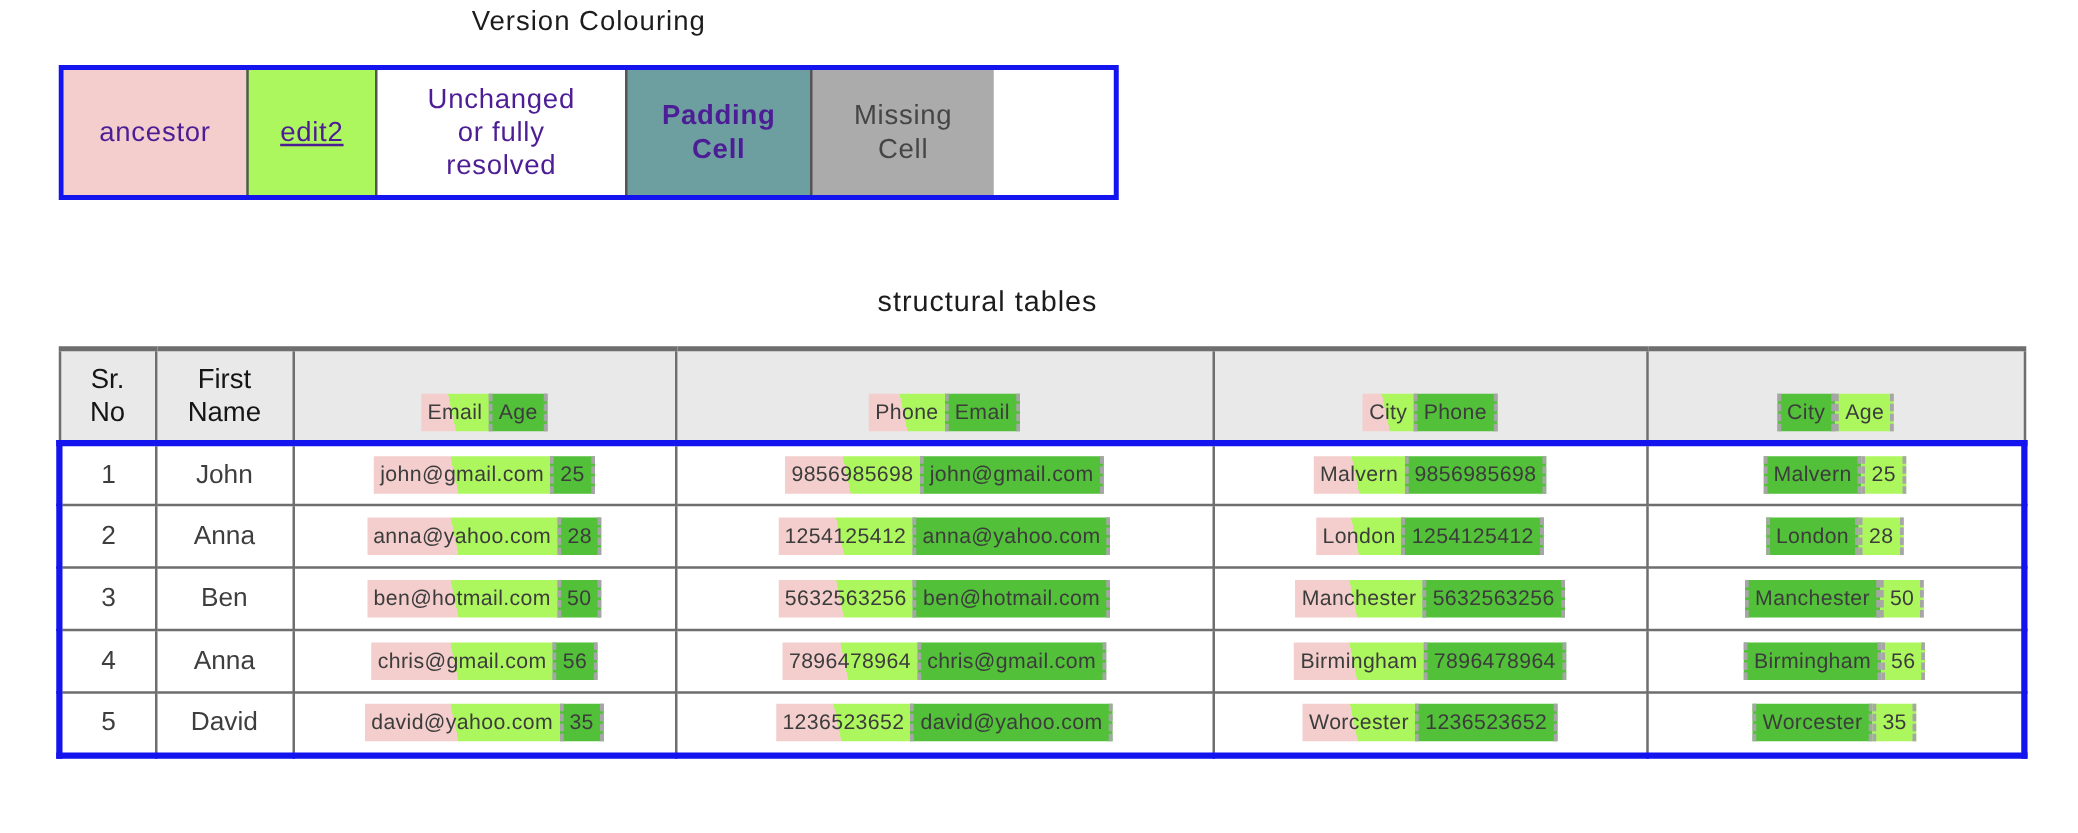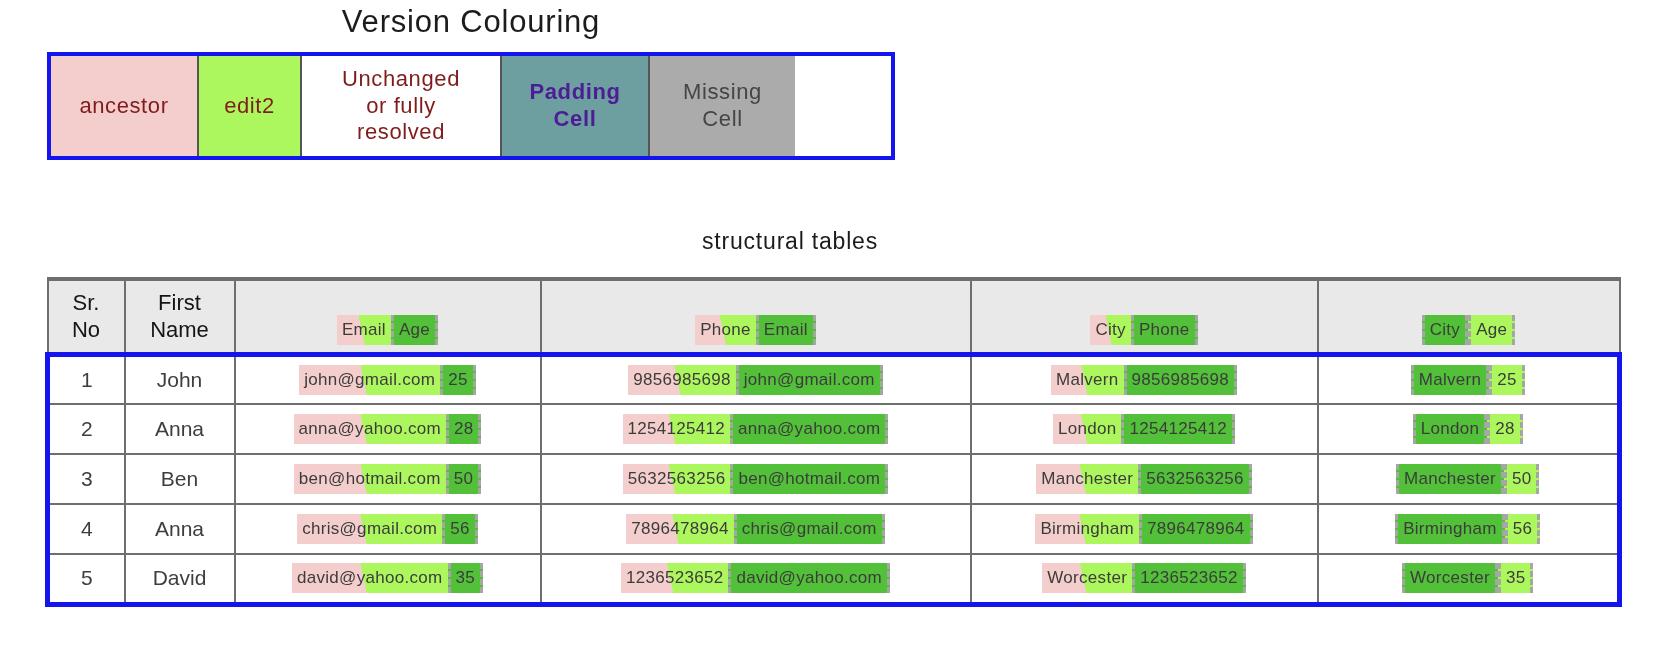--- a/index.html
+++ b/index.html
@@ -11,47 +11,47 @@
     font-family: "Liberation Sans", sans-serif;
     color: #3e3e3e;
     overflow: hidden;
   }
   .abs { position: absolute; }
 
   
   #legend-title {
     left: 47px; top: 4px; width: 848px;
     text-align: center;
-    font-size: 31px;
+    font-size: 22px;
     letter-spacing: 0.8px;
     color: #1c1c1c;
   }
   #legend-box {
     left: 47px; top: 52px;
     width: 840px; height: 100px;
     border: 4px solid #1414ee;
     display: flex;
     align-items: stretch;
   }
   .legend-cell {
     display: flex;
     align-items: center;
     justify-content: center;
     text-align: center;
     font-size: 22px;
     letter-spacing: 0.6px;
     white-space: pre-line;
     line-height: 1.22;
     border-left: 2px solid #555555;
-    color: #7f1d1d;
+    color: #4c1d95;
   }
   .legend-cell:first-child { border-left: none; }
   .lc-ancestor { width: 146px; background: #f3cecd; }
   .lc-edit1    { width: 100px; background: #52c038; }
-  .lc-edit2    { width: 101px; background: #adf75e; }
+  .lc-edit2    { width: 101px; background: #adf75e; text-decoration: underline; }
   .lc-unchanged{ width: 198px; background: #ffffff; }
   .lc-padding  { width: 146px; background: #6d9fa1; color: #4c1d95; font-weight: bold; }
   .lc-missing  { width: 145px; background: #ababab; color: #454545; }
 
   
   #table-title {
     left: 45px; top: 228px; width: 1490px;
     text-align: center;
     font-size: 23px;
     letter-spacing: 0.8px;

